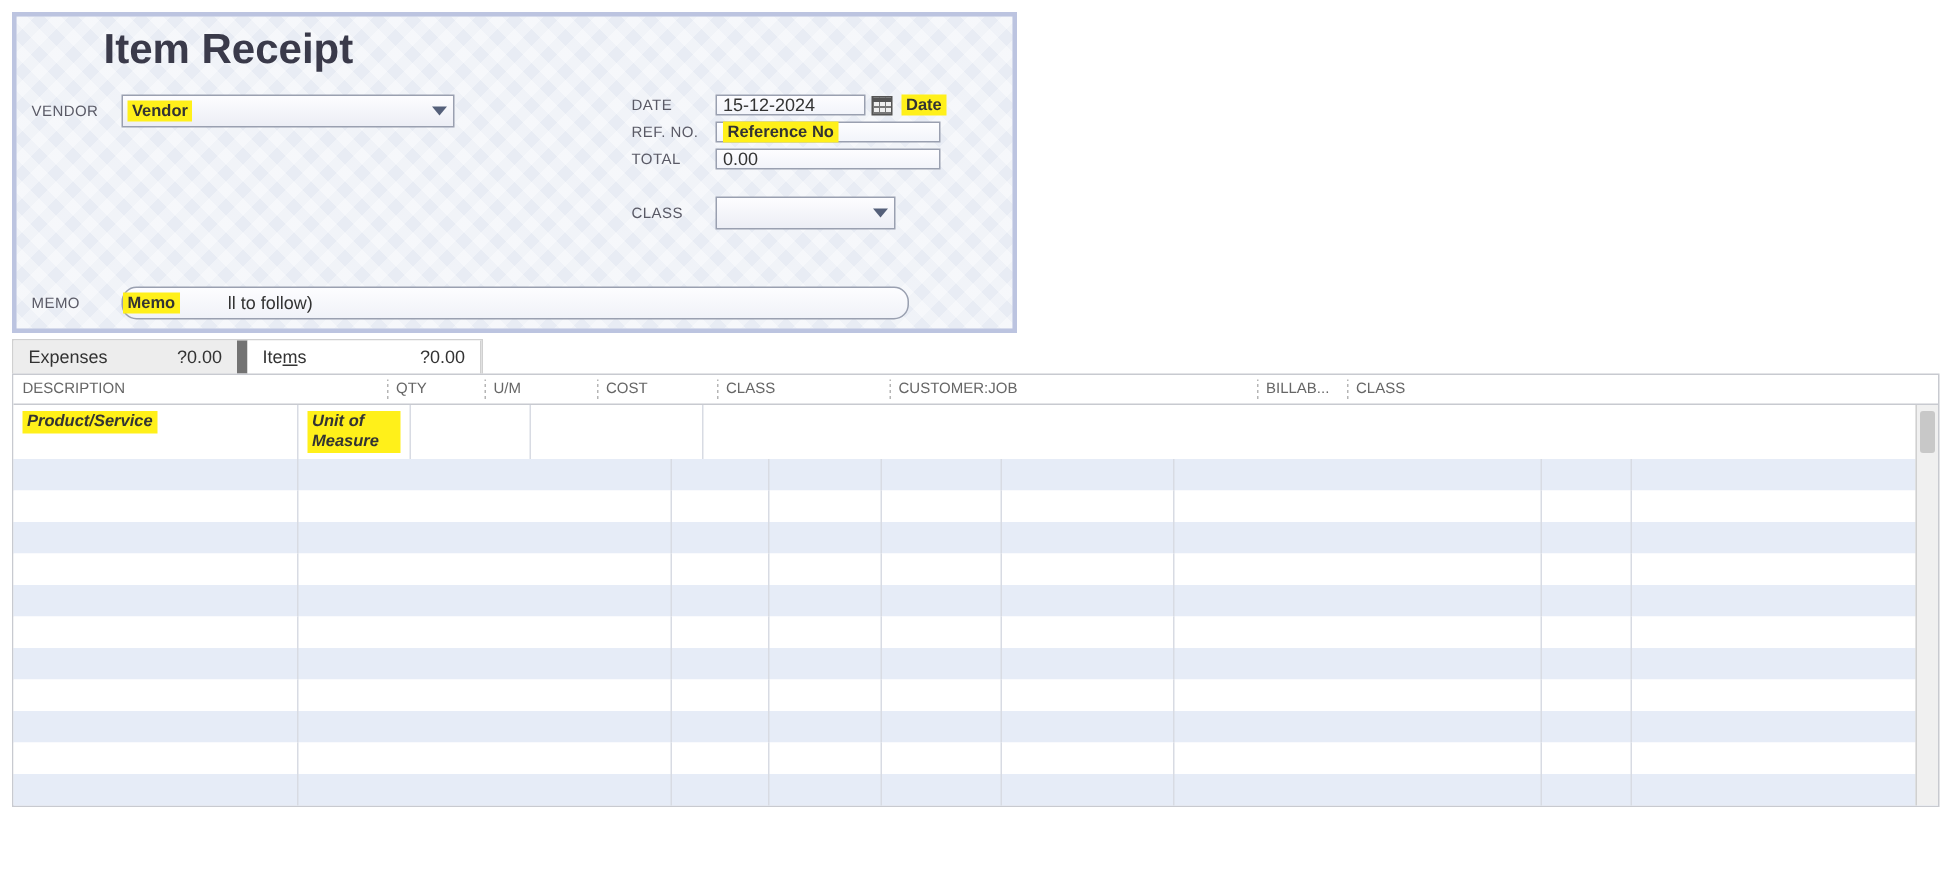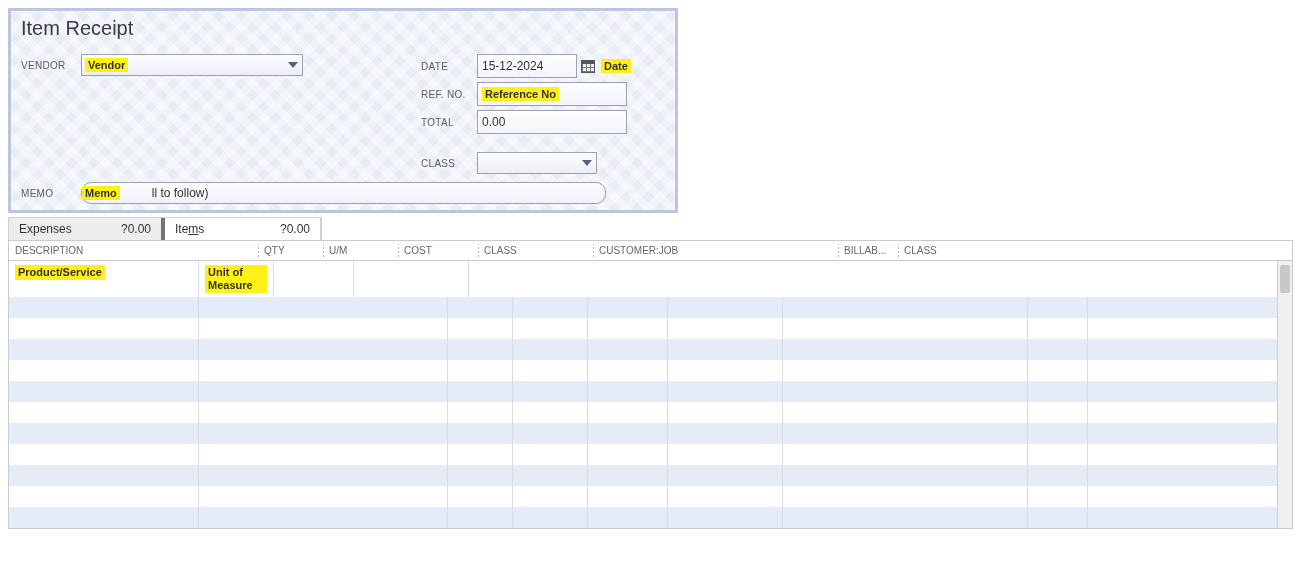--- a/index.html
+++ b/index.html
@@ -18,24 +18,25 @@
     margin: 8px 0 0 8px;
     border: 3px solid #bcc4e0;
     padding: 6px 10px 6px 10px;
     position: relative;
     background-color: #e8ecf4;
     background-image:
       repeating-linear-gradient(45deg, rgba(255,255,255,0.4) 0 8px, transparent 8px 16px),
       repeating-linear-gradient(-45deg, rgba(255,255,255,0.35) 0 8px, transparent 8px 16px);
   }
   .title {
-    font-size: 20px;
+    font-size: 28px;
     color: #3a3a4a;
-    font-weight: 400;
+    font-weight: 700;
     margin-bottom: 14px;
+    margin-left: 48px;
   }
   .form-area {
     display: flex;
     align-items: flex-start;
     gap: 0;
   }
   .left-col {
     width: 400px;
     position: relative;
     height: 128px;
@@ -75,21 +76,21 @@
     right: 4px;
     top: 50%;
     transform: translateY(-50%);
     width: 0; height: 0;
     border-left: 5px solid transparent;
     border-right: 5px solid transparent;
     border-top: 6px solid #55607a;
   }
   .rc-label { width: 56px; }
   .text-input {
-    height: 24px;
+    height: 14px;
     border: 1px solid #9aa0b0;
     background: linear-gradient(#fdfdff, #f2f4fa);
     padding: 0 4px;
     display: inline-flex;
     align-items: center;
     font-size: 12px;
     color: #333;
   }
   .date-input { width: 100px; position: relative; }
   .cal-icon {
@@ -132,21 +133,21 @@
   }
   .tab {
     display: flex;
     align-items: center;
     gap: 32px;
     padding: 4px 10px;
     font-size: 12px;
     cursor: pointer;
   }
   .tab .amt { min-width: 40px; text-align: right; font-size: 12px; }
-  .tab-expenses { background: #ededed; border-right: 4px solid #737373; width: 157px; justify-content: space-between; }
+  .tab-expenses { background: #ededed; border-right: 7px solid #737373; width: 157px; justify-content: space-between; }
   .tab-items { background: #fff; border-right: 1px solid #d0d0d0; width: 157px; justify-content: space-between; }
   .uline { text-decoration: underline; }
 
   
   .grid-wrap {
     margin: 0 6px 6px 8px;
     border: 1px solid #c8cad0;
     position: relative;
   }
   .grid-header {
@@ -177,20 +178,21 @@
   .col-amt  { width: 115px; }
   .col-cust { width: 245px; }
   .col-bill { width: 60px; }
   .col-class{ flex: 1; }
 
   .grid-body { position: relative; }
   .grid-row {
     display: flex;
     height: 21px;
     background: #fff;
+    font-style: italic;
   }
   .grid-row.alt { background: #e6ecf7; }
   .g-cell {
     border-right: 1px solid #d8dbe3;
     padding: 3px 6px 2px 6px;
     font-size: 11px;
     line-height: 13px;
     overflow: visible;
   }
   .g-cell:last-child { border-right: none; }

